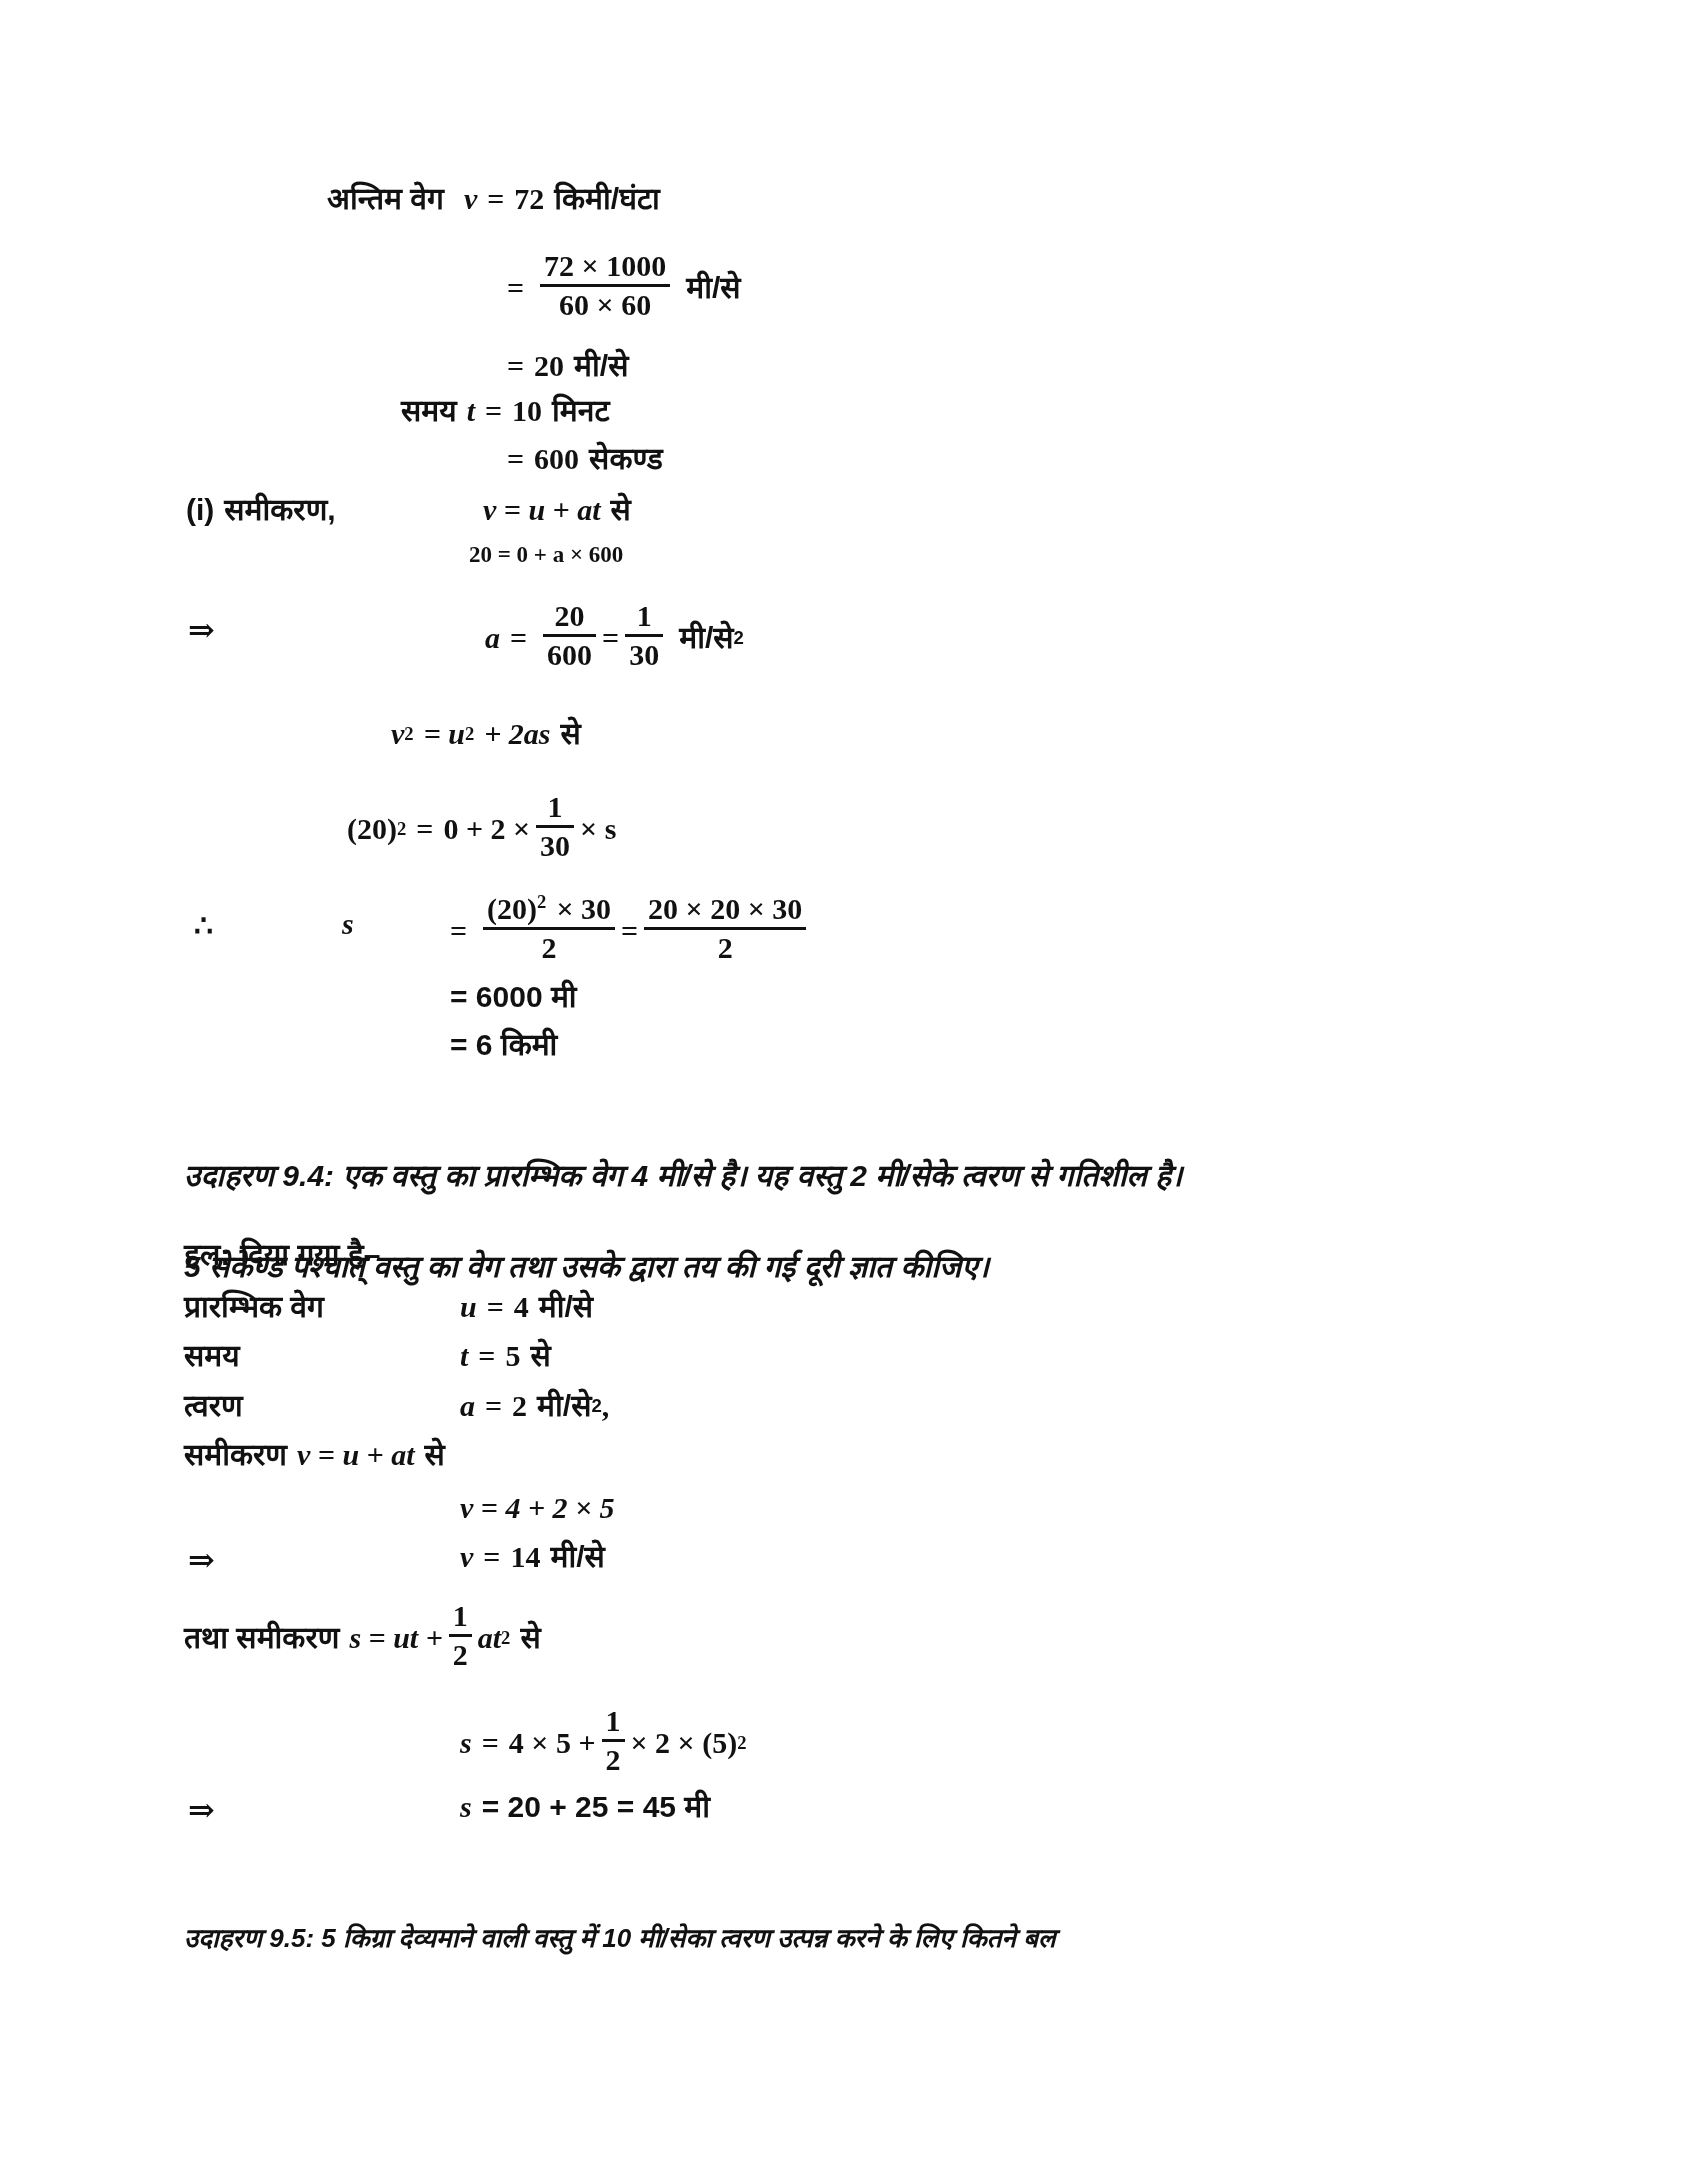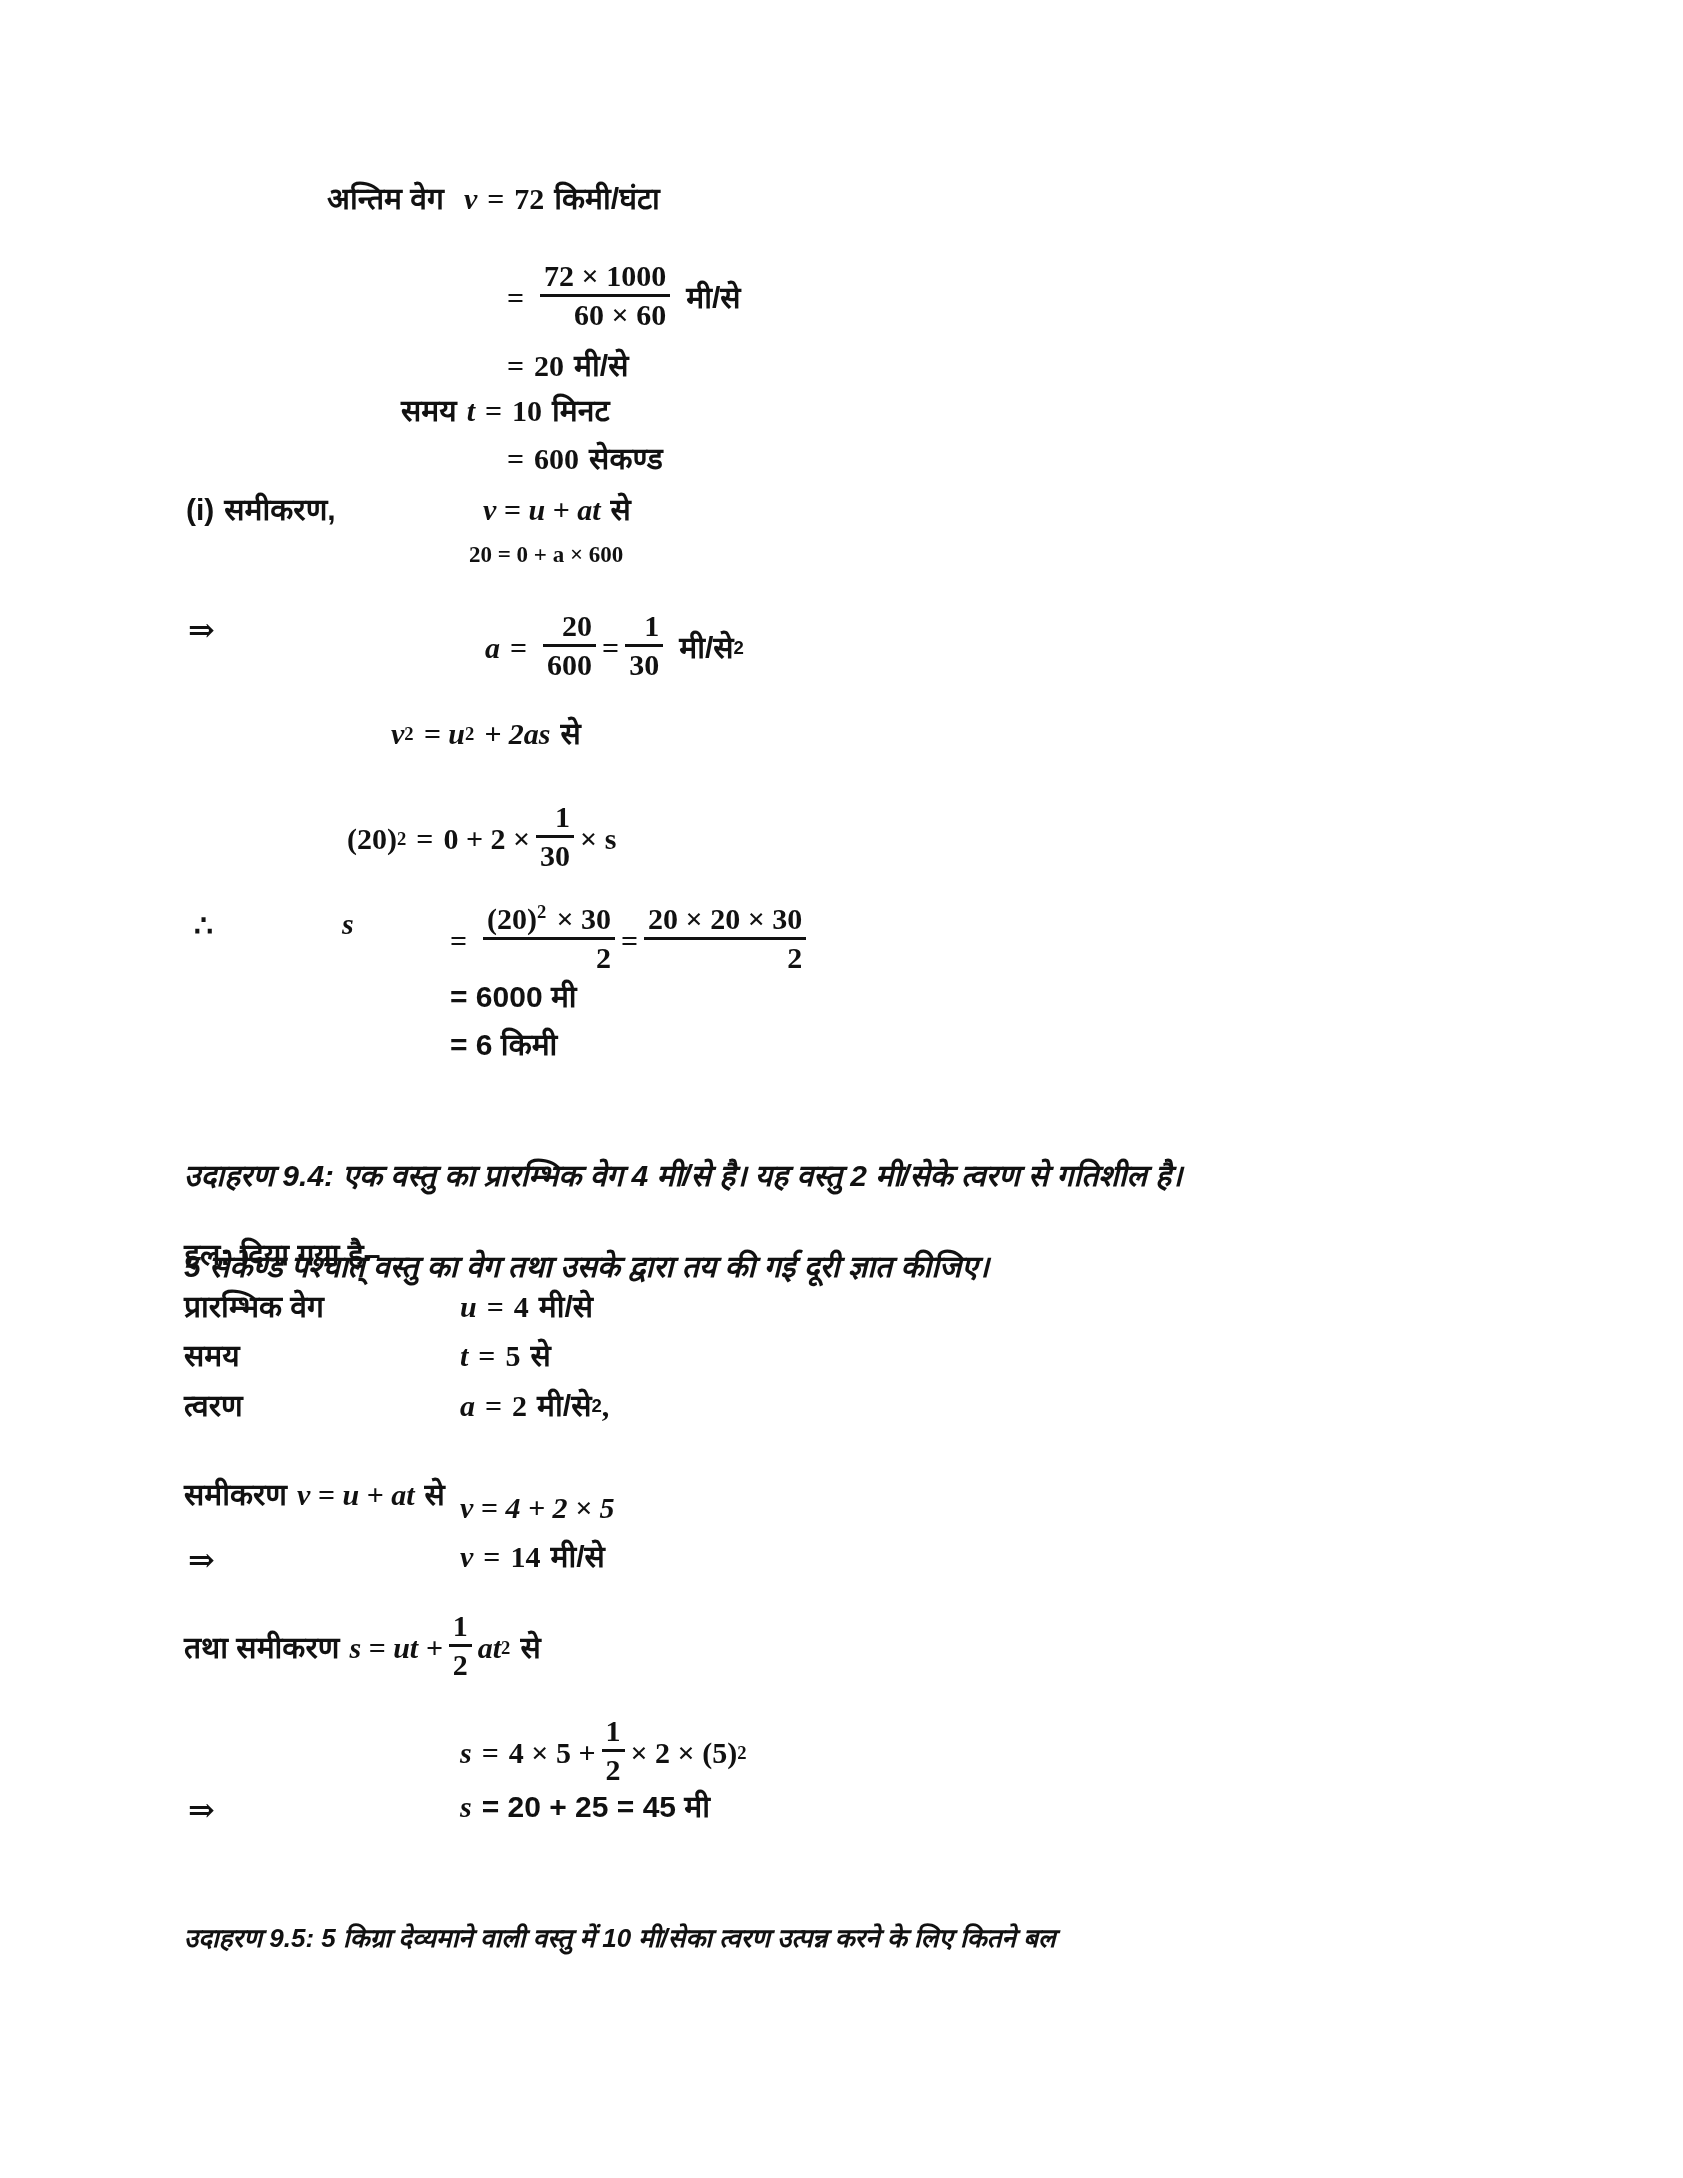--- a/index.html
+++ b/index.html
@@ -53,22 +53,22 @@
   .row {
     position: absolute;
     white-space: nowrap;
     line-height: 1;
   }
 
   
   .frac {
     display: inline-block;
     vertical-align: middle;
-    text-align: right;
-    margin: 16px 6px;
+    text-align: center;
+    margin: 6px 6px;
     position: relative;
     top: -2px;
   }
   .frac .num,
   .frac .den {
     display: block;
     padding: 0 4px;
     line-height: 1.08;
   }
   .frac .bar {
@@ -331,21 +331,21 @@
       <span class="mathn">=</span>
       <span class="sp"></span>
       <span class="mathn">2</span>
       <span class="sp"></span>
       <span class="hi">मी/से</span>
         <sup class="sq hi">2</sup>
         <span class="mathn">,</span>
     </span>
   </div>
 
-  <div class="row" style="left:184px; top:1440px; font-size:30px;margin-top:40px;">
+  <div class="row" style="left:184px; top:1440px; font-size:30px;">
     <span class="eqline">
       <span class="hi">समीकरण</span>
       <span class="sp"></span>
       <span class="mathv">v = u + at</span>
       <span class="sp"></span>
       <span class="hi">से</span>
     </span>
   </div>
 
   <div class="row" style="left:460px; top:1493px; font-size:30px;">

